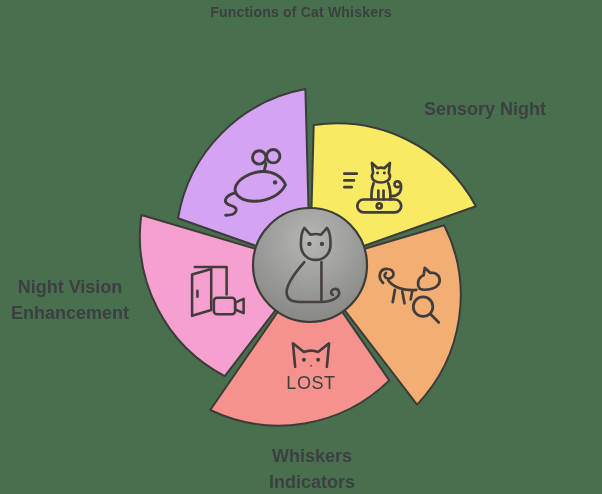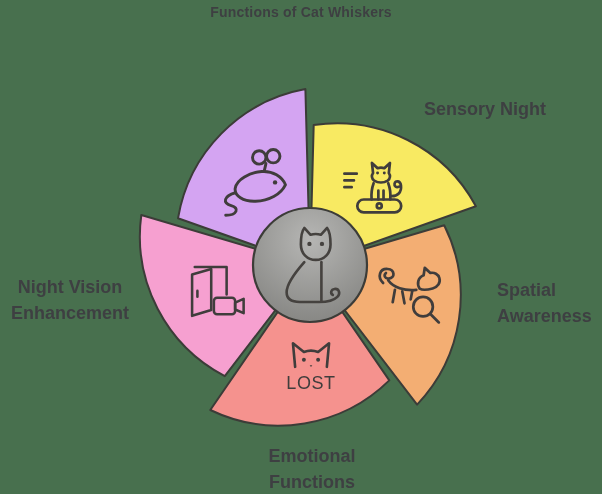--- a/index.html
+++ b/index.html
@@ -110,17 +110,16 @@
       <circle cx="49.5" cy="31.5" r="1.9" fill="#45423F"></circle>
       <circle cx="60.5" cy="31.5" r="1.9" fill="#45423F"></circle>
       <path class="cc" d="M45,47.5 C37.5,56 29.5,66 29.5,74 C29.5,80.5 34,82.5 41,82.5 L58,82.5 C65,82.5 70.5,81.5 74,78 C77,75 75.5,70.5 71.5,71 C68.5,71.4 67.5,74.8 70,76.3"></path>
       <path class="cc" d="M60,47.5 L60,82"></path>
     </svg>
   </svg>
 
   <div class="title">Functions of Cat Whiskers</div>
 
   <div class="lbl lbl-sensory">Sensory Night</div>
-  <div class="lbl lbl-spatial">Spatial Awareness</div>
-  <div class="lbl lbl-emotional">Emotional Functions</div>
+  <div class="lbl lbl-emotional">Whiskers Indicators</div>
   <div class="lbl lbl-night">Night Vision Enhancement</div>
 
 </div>
 
 </body></html>

